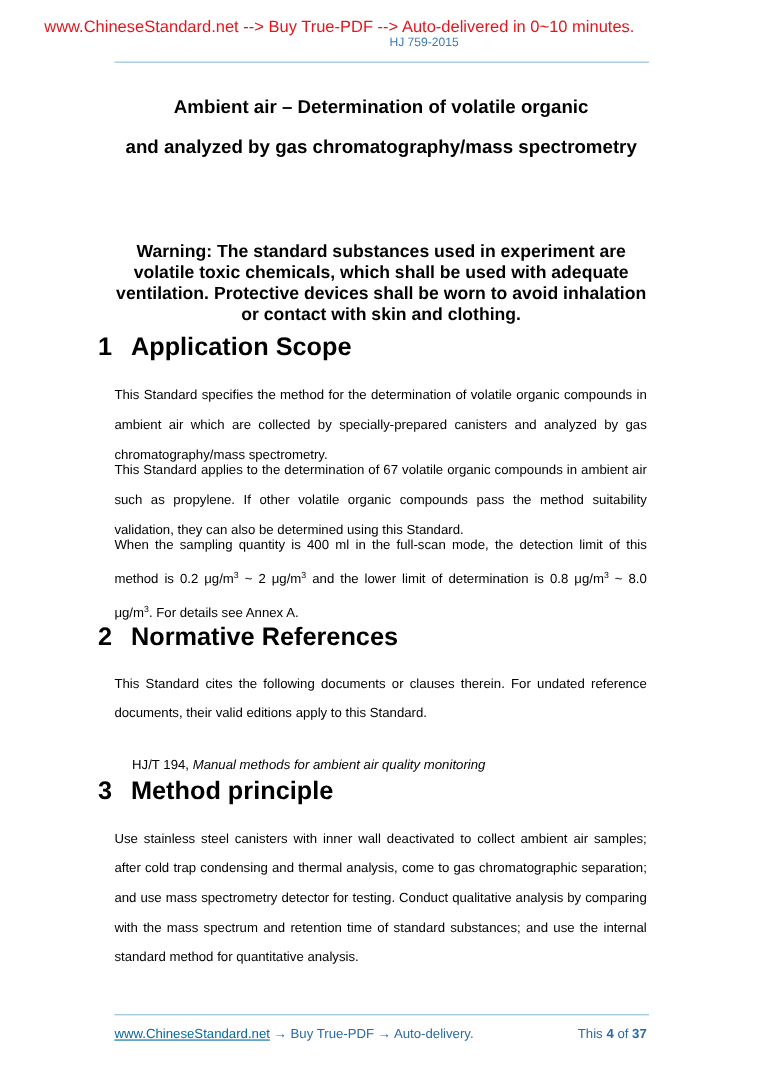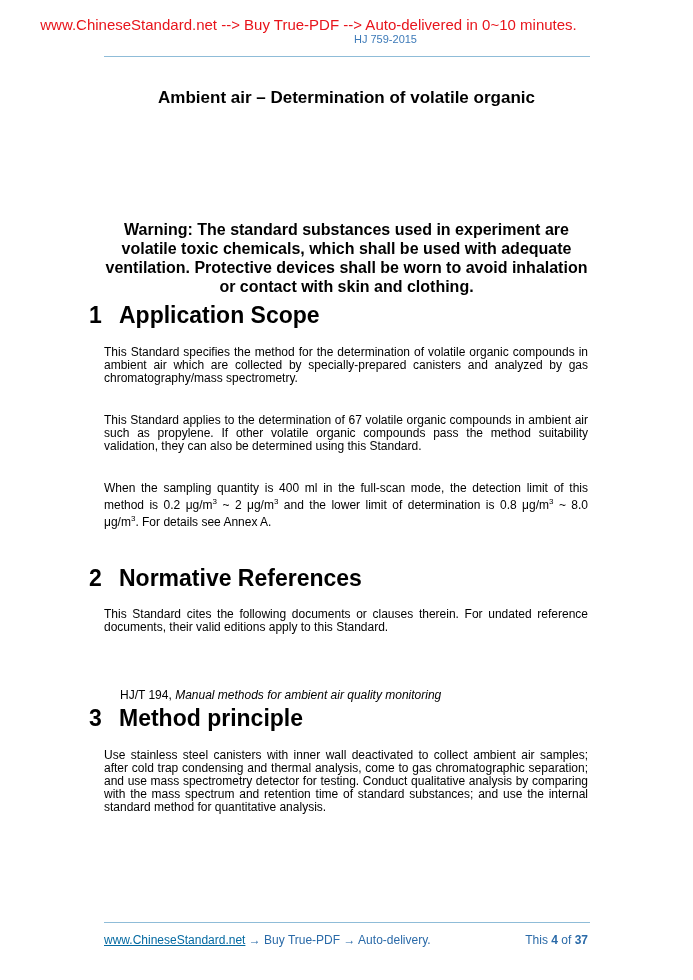--- a/index.html
+++ b/index.html
@@ -4,38 +4,39 @@
 <style>
   html, body { margin:0; padding:0; background:#fff; }
   body { width:693px; height:980px; position:relative; overflow:hidden; font-family:"Liberation Sans", sans-serif; color:#000; }
   .banner { position:absolute; top:16px; left:0; width:617px; text-align:center; color:#e8141b; font-size:15px; }
   .stdno { position:absolute; top:33px; left:0; width:693px; text-align:center; color:#3d7ab8; font-size:11px;padding-left:39px; }
   .hr-top { position:absolute; top:56px; left:104px; width:486px; height:1px; background:#8fbcd8; }
   .title { position:absolute; top:80px; left:90px; width:513px; text-align:center; font-weight:bold; font-size:17px; line-height:36px; }
   .warning { position:absolute; top:220px; left:100px; width:493px; text-align:center; font-weight:bold; font-size:16px; line-height:19px; }
   .h1 { position:absolute; left:89px; font-weight:bold; font-size:23px; }
   .h1 .num { display:inline-block; width:30px; }
-  .p { position:absolute; left:104px; width:484px; font-size:12px; line-height:13px; text-align:justify; }
+  .p { position:absolute; left:104px; width:484px; font-size:12px; line-height:27px; text-align:justify; }
   .ref { position:absolute; left:120px; font-size:12px; }
   .ref i { font-style:italic; }
   .hr-bot { position:absolute; top:922px; left:104px; width:486px; height:1px; background:#8fbcd8; }
   .footer { position:absolute; top:933px; left:104px; width:484px; font-size:12px; color:#2a6aa8; }
   .footer a { color:#0369a1; text-decoration:underline; }
   .footer .page { position:absolute; right:0; top:0; }
   sup { font-size:8px; }
 </style>
 </head>
 <body>
 
 <div class="banner">www.ChineseStandard.net --&gt; Buy True-PDF --&gt; Auto-delivered in 0~10 minutes.</div>
 <div class="stdno">HJ 759-2015</div>
 <div class="hr-top"></div>
 
 <div class="title">
   <div>Ambient air – Determination of volatile organic</div>
+  <div>and analyzed by gas chromatography/mass spectrometry</div>
 </div>
 
 <div class="warning">Warning: The standard substances used in experiment are volatile toxic chemicals, which shall be used with adequate ventilation. Protective devices shall be worn to avoid inhalation or contact with skin and clothing.</div>
 
 <div class="h1" style="top:302px">
   <span class="num">1</span><span>Application Scope</span>
 </div>
 <div class="p" style="top:346px">This Standard specifies the method for the determination of volatile organic compounds in ambient air which are collected by specially-prepared canisters and analyzed by gas chromatography/mass spectrometry.</div>
 <div class="p" style="top:414px">This Standard applies to the determination of 67 volatile organic compounds in ambient air such as propylene. If other volatile organic compounds pass the method suitability validation, they can also be determined using this Standard.</div>
 <div class="p" style="top:482px"><span>When the sampling quantity is 400 ml in the full-scan mode, the detection limit of this method is 0.2 μg/m</span><sup>3</sup><span> ~ 2 μg/m</span><sup>3</sup><span> and the lower limit of determination is 0.8 μg/m</span><sup>3</sup><span> ~ 8.0 μg/m</span><sup>3</sup><span>. For details see Annex A.</span></div>

